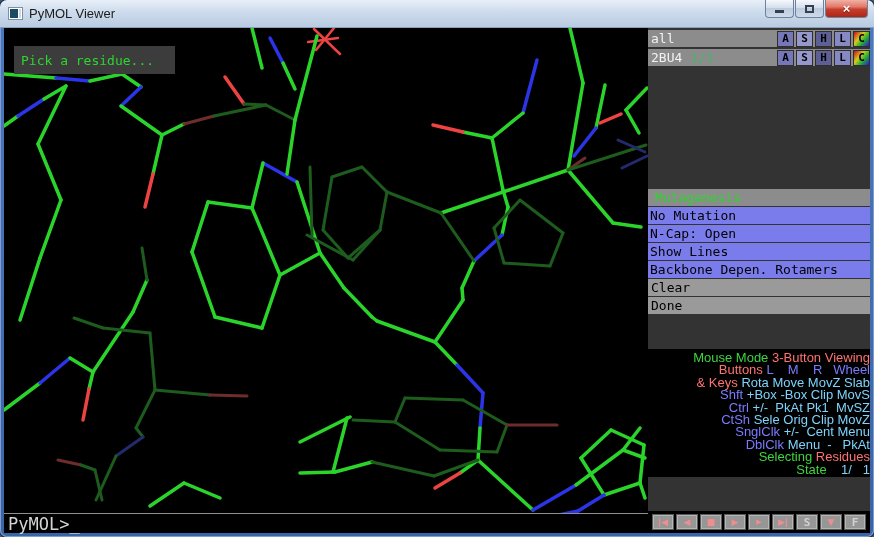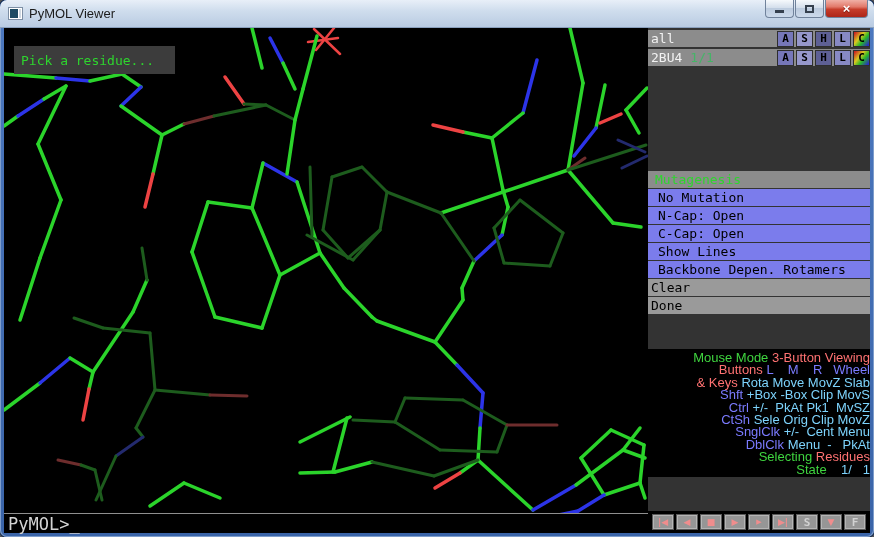--- a/index.html
+++ b/index.html
@@ -77,21 +77,21 @@
   .btn-L{background:#8789c4;}
   .btn-C{background:linear-gradient(130deg,#cc2222 5%,#d8c820 38%,#28b828 62%,#2828c8 95%);}
   .spacer{flex:1;background:#333;}
   .menu{font-family:"DejaVu Sans Mono",monospace;font-size:13px;}
   .menu-header{
     height:17px;background:#8c8c8c;color:#2ed52e;
     display:flex;align-items:center;padding-left:7px;margin-bottom:1px;
   }
   .menu-item{
     height:17px;background:#7b7cec;color:#000;
-    display:flex;align-items:center;padding-left:10px;margin-bottom:1px;cursor:default;
+    display:flex;align-items:center;padding-left:2px;margin-bottom:1px;cursor:default;
   }
   .menu-action{
     height:17px;background:#9a9a9a;color:#000;
     display:flex;align-items:center;padding-left:3px;margin-bottom:1px;cursor:default;
   }
   .mouse-panel{
     height:128px;background:#000;padding:3px 0 0 3px;
     font-family:Liberation Sans, sans-serif;font-size:13px;line-height:12.4px;
     white-space:pre;overflow:hidden;
   }
@@ -305,21 +305,20 @@
               <span class="obj-btn btn-C">C</span>
             </span>
           </div>
         </div>
       <div class="spacer"></div>
       <div class="menu">
         <div class="menu-header">Mutagenesis</div>
         <div id="menu-items">
             <div class="menu-item">No Mutation</div>
             <div class="menu-item">N-Cap: Open</div>
-            <div class="menu-item">C-Cap: Open</div>
             <div class="menu-item">Show Lines</div>
             <div class="menu-item">Backbone Depen. Rotamers</div>
           </div>
         <div id="menu-actions">
             <div class="menu-action">Clear</div>
             <div class="menu-action">Done</div>
           </div>
       </div>
       <div class="mouse-panel" id="mouse-panel"><span class="mp-line"><span class="c-g">Mouse Mode </span><span class="c-s">3-Button Viewing</span></span><span class="mp-line"><span class="c-s"> Buttons </span><span class="c-b">L    M    R   Wheel</span></span><span class="mp-line"><span class="c-s">  &amp; Keys </span><span class="c-w">Rota Move MovZ Slab</span></span><span class="mp-line"><span class="c-b">    Shft </span><span class="c-w">+Box -Box Clip MovS</span></span><span class="mp-line"><span class="c-b">    Ctrl </span><span class="c-w">+/-  PkAt Pk1  MvSZ</span></span><span class="mp-line"><span class="c-b">    CtSh </span><span class="c-w">Sele Orig Clip MovZ</span></span><span class="mp-line"><span class="c-b"> SnglClk </span><span class="c-w">+/-  Cent Menu</span></span><span class="mp-line"><span class="c-b">  DblClk </span><span class="c-w">Menu  -   PkAt</span></span><span class="mp-line"><span class="c-g">Selecting </span><span class="c-s">Residues</span></span><span class="mp-line"><span class="c-g">State    </span><span class="c-w">1/   1</span></span></div>
       <div class="player" id="player-row">

